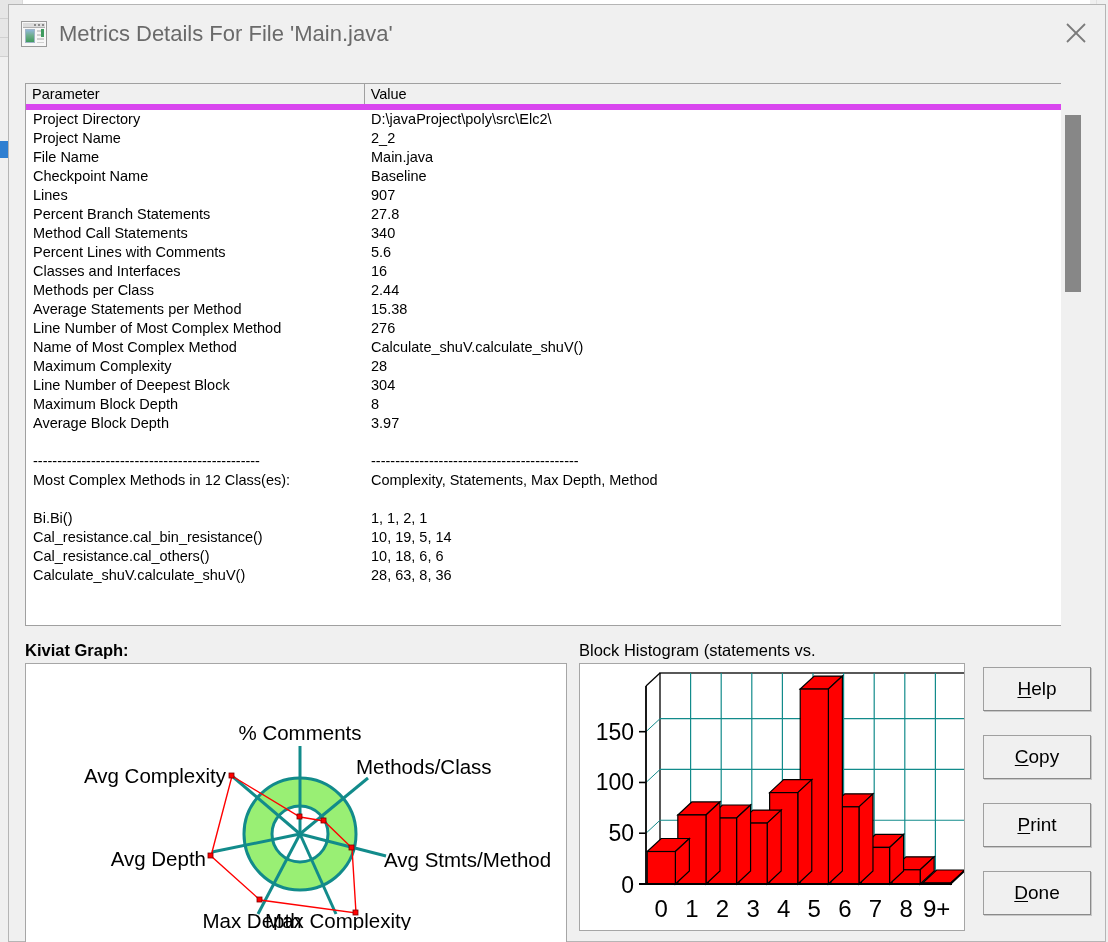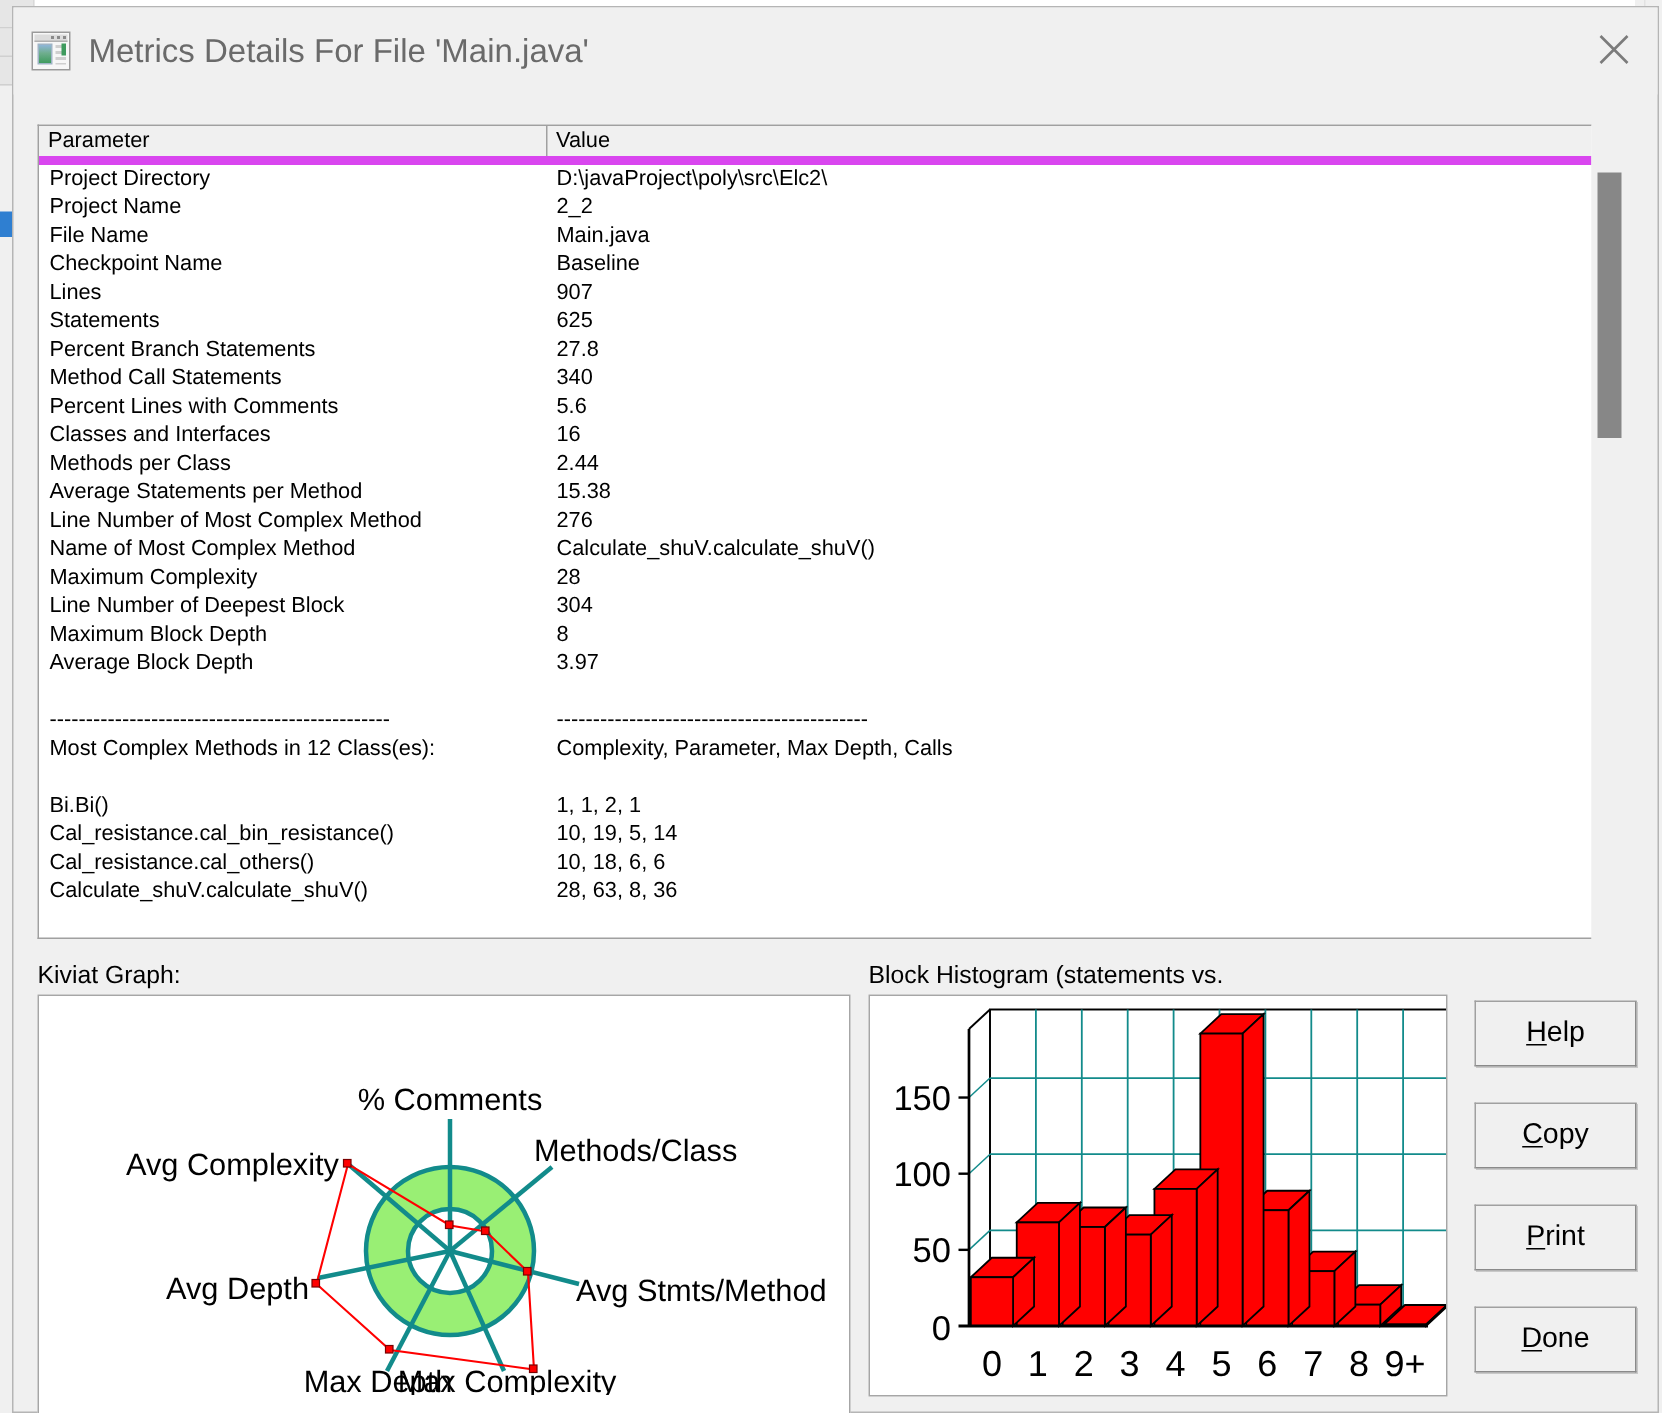--- a/index.html
+++ b/index.html
@@ -253,24 +253,20 @@
           </div>
           <div class="grow">
             <div class="cell-p">Checkpoint Name</div>
             <div class="cell-v">Baseline</div>
           </div>
           <div class="grow">
             <div class="cell-p">Lines</div>
             <div class="cell-v">907</div>
           </div>
           <div class="grow">
-            <div class="cell-p">Statements</div>
-            <div class="cell-v">625</div>
-          </div>
-          <div class="grow">
             <div class="cell-p">Percent Branch Statements</div>
             <div class="cell-v">27.8</div>
           </div>
           <div class="grow">
             <div class="cell-p">Method Call Statements</div>
             <div class="cell-v">340</div>
           </div>
           <div class="grow">
             <div class="cell-p">Percent Lines with Comments</div>
             <div class="cell-v">5.6</div>
@@ -314,21 +310,21 @@
           <div class="grow">
             <div class="cell-p"></div>
             <div class="cell-v"></div>
           </div>
           <div class="grow">
             <div class="cell-p">-----------------------------------------------</div>
             <div class="cell-v">-------------------------------------------</div>
           </div>
           <div class="grow">
             <div class="cell-p">Most Complex Methods in 12 Class(es):</div>
-            <div class="cell-v">Complexity, Parameter, Max Depth, Calls</div>
+            <div class="cell-v">Complexity, Statements, Max Depth, Method</div>
           </div>
           <div class="grow">
             <div class="cell-p"></div>
             <div class="cell-v"></div>
           </div>
           <div class="grow">
             <div class="cell-p">Bi.Bi()</div>
             <div class="cell-v">1, 1, 2, 1</div>
           </div>
           <div class="grow">
@@ -345,21 +341,21 @@
           </div>
         </div>
     </div>
     <div class="scrollbar">
       <div class="scroll-thumb"></div>
     </div>
   </div>
 
   <div class="lower">
 
-    <div class="panel-label" style="left:16px; top:8px;">Kiviat Graph:</div>
+    <div class="panel-label" style="left:16px; top:8px;font-weight:bold;">Kiviat Graph:</div>
     <div class="panel-box" style="left:16px; top:30px; width:542px; height:288px;">
       <svg width="540" height="266" viewBox="0 0 540 266">
 
         <circle cx="274" cy="170" r="42" fill="none" stroke="#99ef74" stroke-width="28"></circle>
         <circle cx="274" cy="170" r="56" fill="none" stroke="#128b8b" stroke-width="3"></circle>
         <circle cx="274" cy="170" r="28" fill="none" stroke="#128b8b" stroke-width="3"></circle>
 
         <g stroke="#128b8b" stroke-width="3" fill="none">
           <line x1="274" y1="170" x2="274" y2="82"></line>
           <line x1="274" y1="170" x2="342" y2="114"></line>

